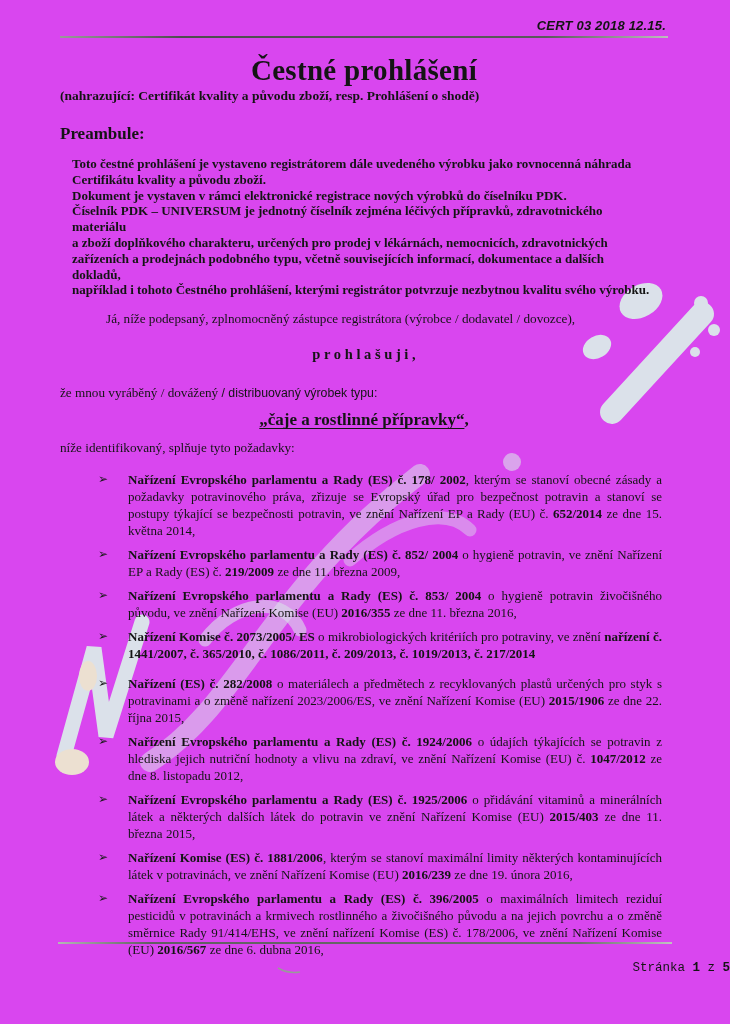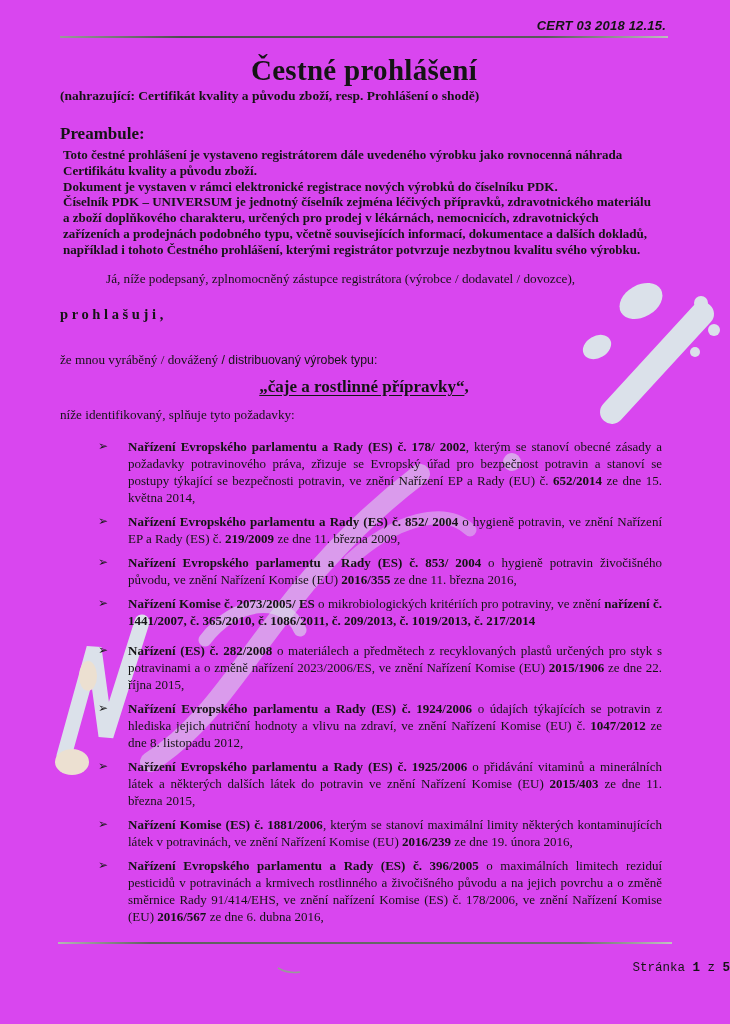--- a/index.html
+++ b/index.html
@@ -24,25 +24,25 @@
   }
   .rule {
     height:2px; border:none; margin:0;
     background:linear-gradient(to right,#9a9a9a,#4d4d4d 20%,#5a5a5a 80%,#bdbdbd);
   }
 
   .title { text-align:center; font-size:29px; font-weight:bold; margin:16px 0 1px 0; letter-spacing:0.3px; }
   .subtitle { text-align:left; font-size:13.5px; font-weight:bold; margin:0; }
 
   .pre-head { font-size:17px; font-weight:bold; margin:20px 0 1px 0; }
-  .pre-body { font-size:13px; font-weight:bold; line-height:15.8px; margin:3px; white-space:pre-line; }
+  .pre-body { font-size:13px; font-weight:bold; line-height:15.8px; margin:12px; white-space:pre-line; }
 
   .intro { font-size:13.2px; margin:13px 0 0 0; text-indent:46px; }
-  .verb  { font-size:14.5px; font-weight:bold; margin:19px 0 0 0; }
-  .lead  { font-size:13.2px; margin:29px 0 0 0; }
+  .verb  { text-align:center; font-size:14.5px; font-weight:bold; margin:19px 0 0 0; }
+  .lead  { font-size:13.2px; margin:22px 0 0 0; }
   .lead .sans { font-family:"Liberation Sans", sans-serif; font-size:12.3px; }
   .ptype { text-align:center; font-size:17px; font-weight:bold; margin:9px 0 0 0; }
   .ptype .u { text-decoration:underline; text-underline-offset:3px; }
   .outro { font-size:13.2px; margin:10px 0 0 0; }
 
   .req-list { margin:15px 0 0 38px; width:564px; }
   .req-item { display:flex; margin-bottom:7px; }
   .req-item.sp { margin-top:13px; }
   .bullet { flex:0 0 30px; font-size:12px; line-height:17px; color:#1a1a1a; }
   .req-text { flex:1; margin:0; font-size:13px; line-height:17px; text-align:justify; }

